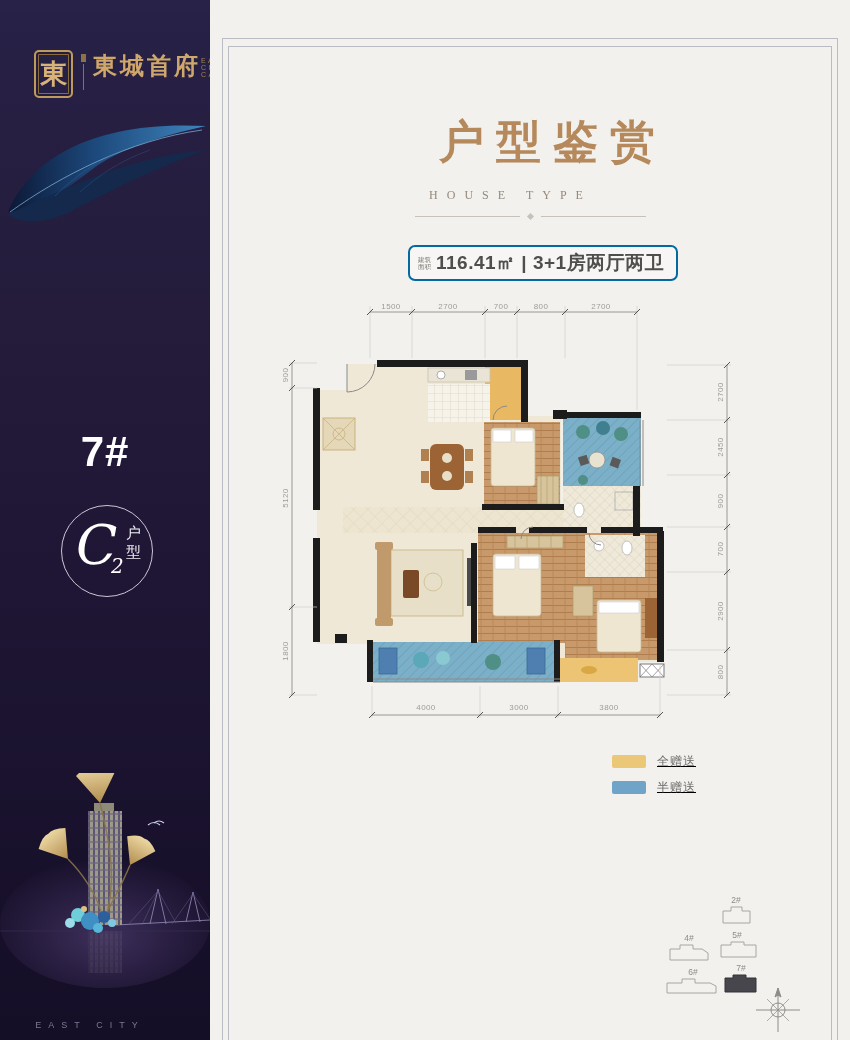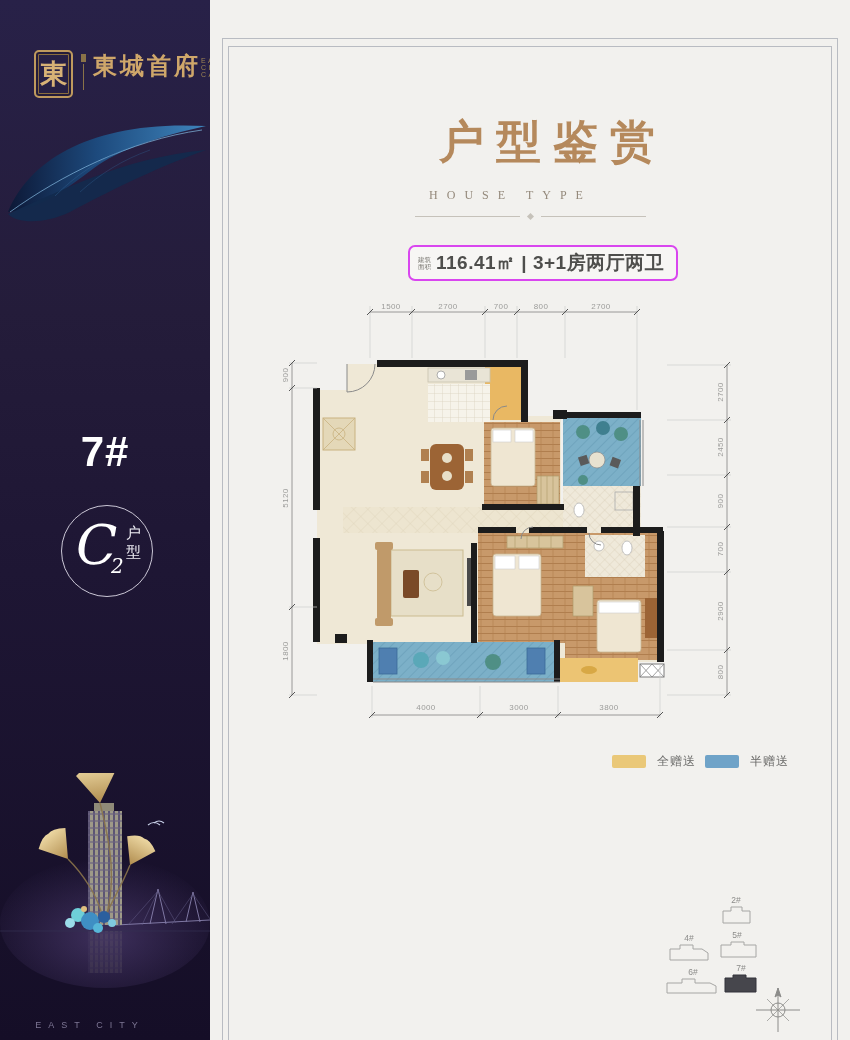--- a/index.html
+++ b/index.html
@@ -50,30 +50,30 @@
          color:#b5895c;letter-spacing:12px;text-indent:12px;padding-left:17px;}
   .subtitle{position:absolute;left:0;top:188px;width:592px;text-align:center;
             font-family:"Liberation Serif",serif;font-size:12px;color:#94897b;
             letter-spacing:9px;text-indent:9px;}
   .divider{position:absolute;left:0;top:214px;width:640px;display:flex;
            align-items:center;justify-content:center;gap:8px;}
   .divider .dl{width:105px;height:1px;background:#c6c2ba;}
   .divider .dd{width:5px;height:5px;background:#c6c2ba;transform:rotate(45deg);}
 
   .badge{position:absolute;left:198px;top:245px;height:26px;display:flex;align-items:center;
-         gap:5px;border:2px solid #d946ef;border-radius:7px;background:#f7f6f4;
+         gap:5px;border:2px solid #0369a1;border-radius:7px;background:#f7f6f4;
          padding:3px 12px 3px 8px;}
   .badge-prefix{display:flex;flex-direction:column;font-size:6.5px;line-height:1.15;
                 color:#77756f;}
   .badge-text{font-size:19px;font-weight:bold;color:#4e4e4c;letter-spacing:0.5px;}
 
   .floorplan{position:absolute;left:73px;top:298px;}
   .dim{font-size:8px;fill:#9c9c9a;letter-spacing:0.4px;}
 
-  .legend{position:absolute;left:402px;top:753px;display:flex;flex-direction:row;gap:9px;}
+  .legend{position:absolute;left:402px;top:753px;display:flex;flex-direction:column;gap:9px;text-decoration:underline;}
   .legend-row{display:flex;align-items:center;gap:11px;}
   .legend-label{font-size:12px;color:#6a6a68;letter-spacing:1px;}
 
   .siteplan{position:absolute;left:445px;top:885px;}
   .site-label{font-size:8.5px;fill:#8c8c8a;}
 </style>
 </head>
 <body>
 
 <div class="sidebar">

